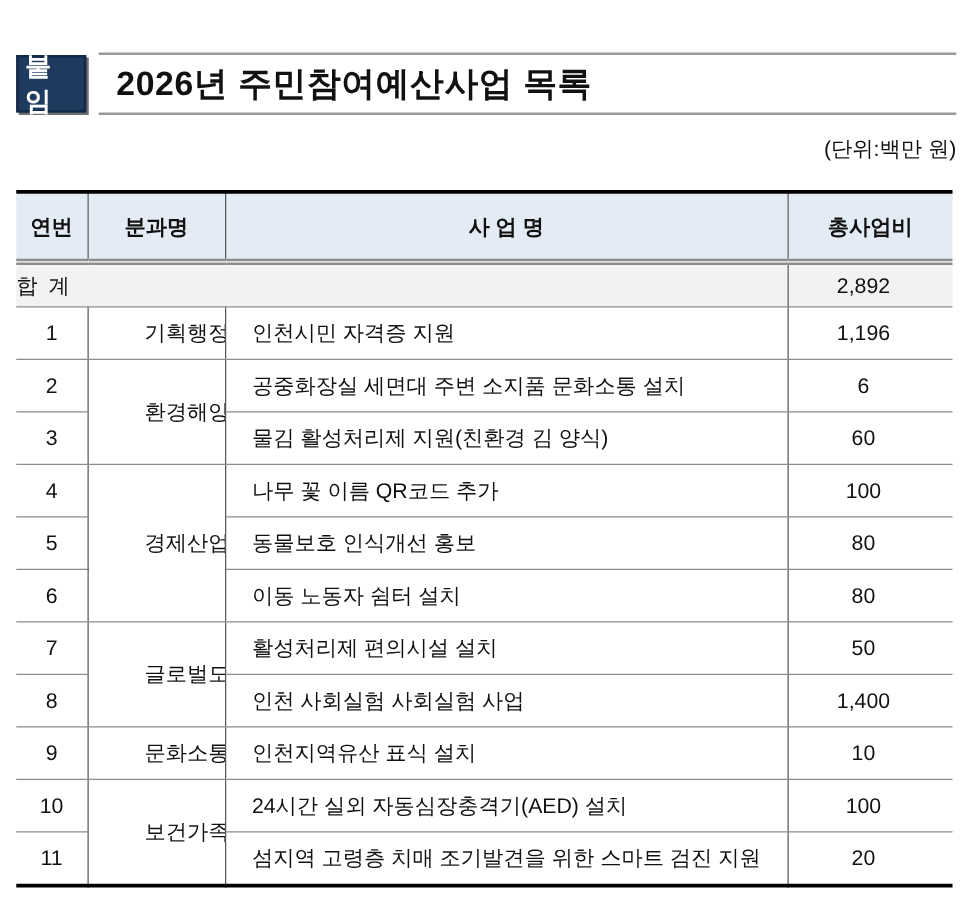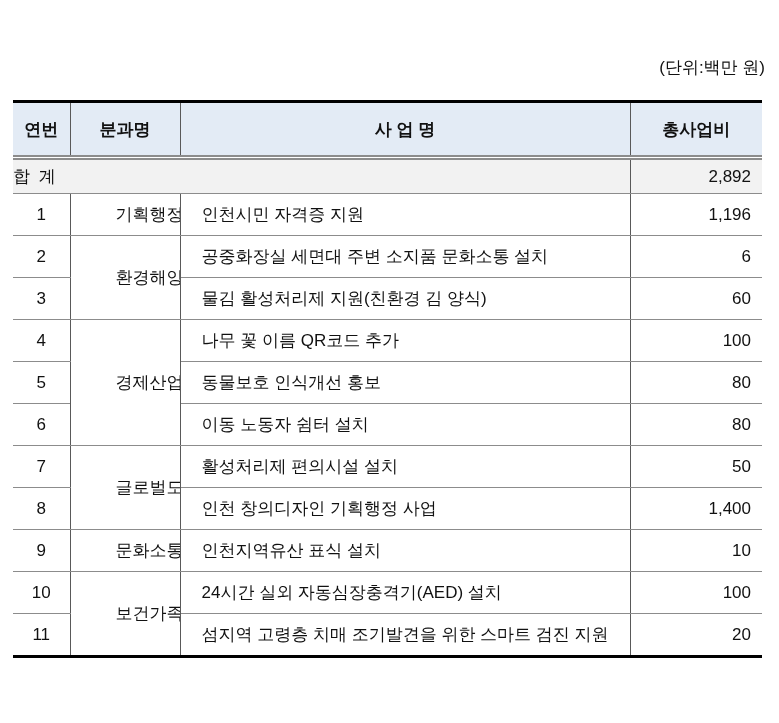--- a/index.html
+++ b/index.html
@@ -51,27 +51,35 @@
     border-bottom: 5px double #8c8c8c;
   }
 
   .total-row td { background: var(--total-row-bg, #f2f2f2); height: 33px; }
   .total-row .total-label { text-align: left; letter-spacing: 2px; }
 
   .data-row td { height: 41px; }
   td.cell-no   { text-align: center; }
   td.cell-div  { text-align: center; padding-left: 45px; }
   td.cell-name { text-align: left; padding-left: 21px; }
-  td.cell-cost { text-align: right; padding-right: 11px; }
+  td.cell-cost { text-align: center; padding-right: 11px; }
 </style>
 </head>
 <body>
 
 <div class="page">
 
+  <div class="doc-header">
+    <div class="badge">
+      <span>붙 임</span>
+    </div>
+    <div class="title-box">
+      <span class="title">2026년 주민참여예산사업 목록</span>
+    </div>
+  </div>
 
   <div class="unit-note">(단위:백만 원)</div>
 
   <table class="budget-table">
     <colgroup>
       <col style="width:57px">
         <col style="width:110px">
         <col style="width:450px">
         <col style="width:132px">
     </colgroup>
@@ -126,21 +134,21 @@
       </tr>
 
       <tr class="data-row">
         <td class="cell-no">7</td>
         <td class="cell-div" rowspan="2">글로벌도시</td>
         <td class="cell-name">활성처리제 편의시설 설치</td>
         <td class="cell-cost">50</td>
       </tr>
       <tr class="data-row">
         <td class="cell-no">8</td>
-        <td class="cell-name">인천 창의디자인 기획행정 사업</td>
+        <td class="cell-name">인천 사회실험 사회실험 사업</td>
         <td class="cell-cost">1,400</td>
       </tr>
 
       <tr class="data-row">
         <td class="cell-no">9</td>
         <td class="cell-div">문화소통</td>
         <td class="cell-name">인천지역유산 표식 설치</td>
         <td class="cell-cost">10</td>
       </tr>
 

